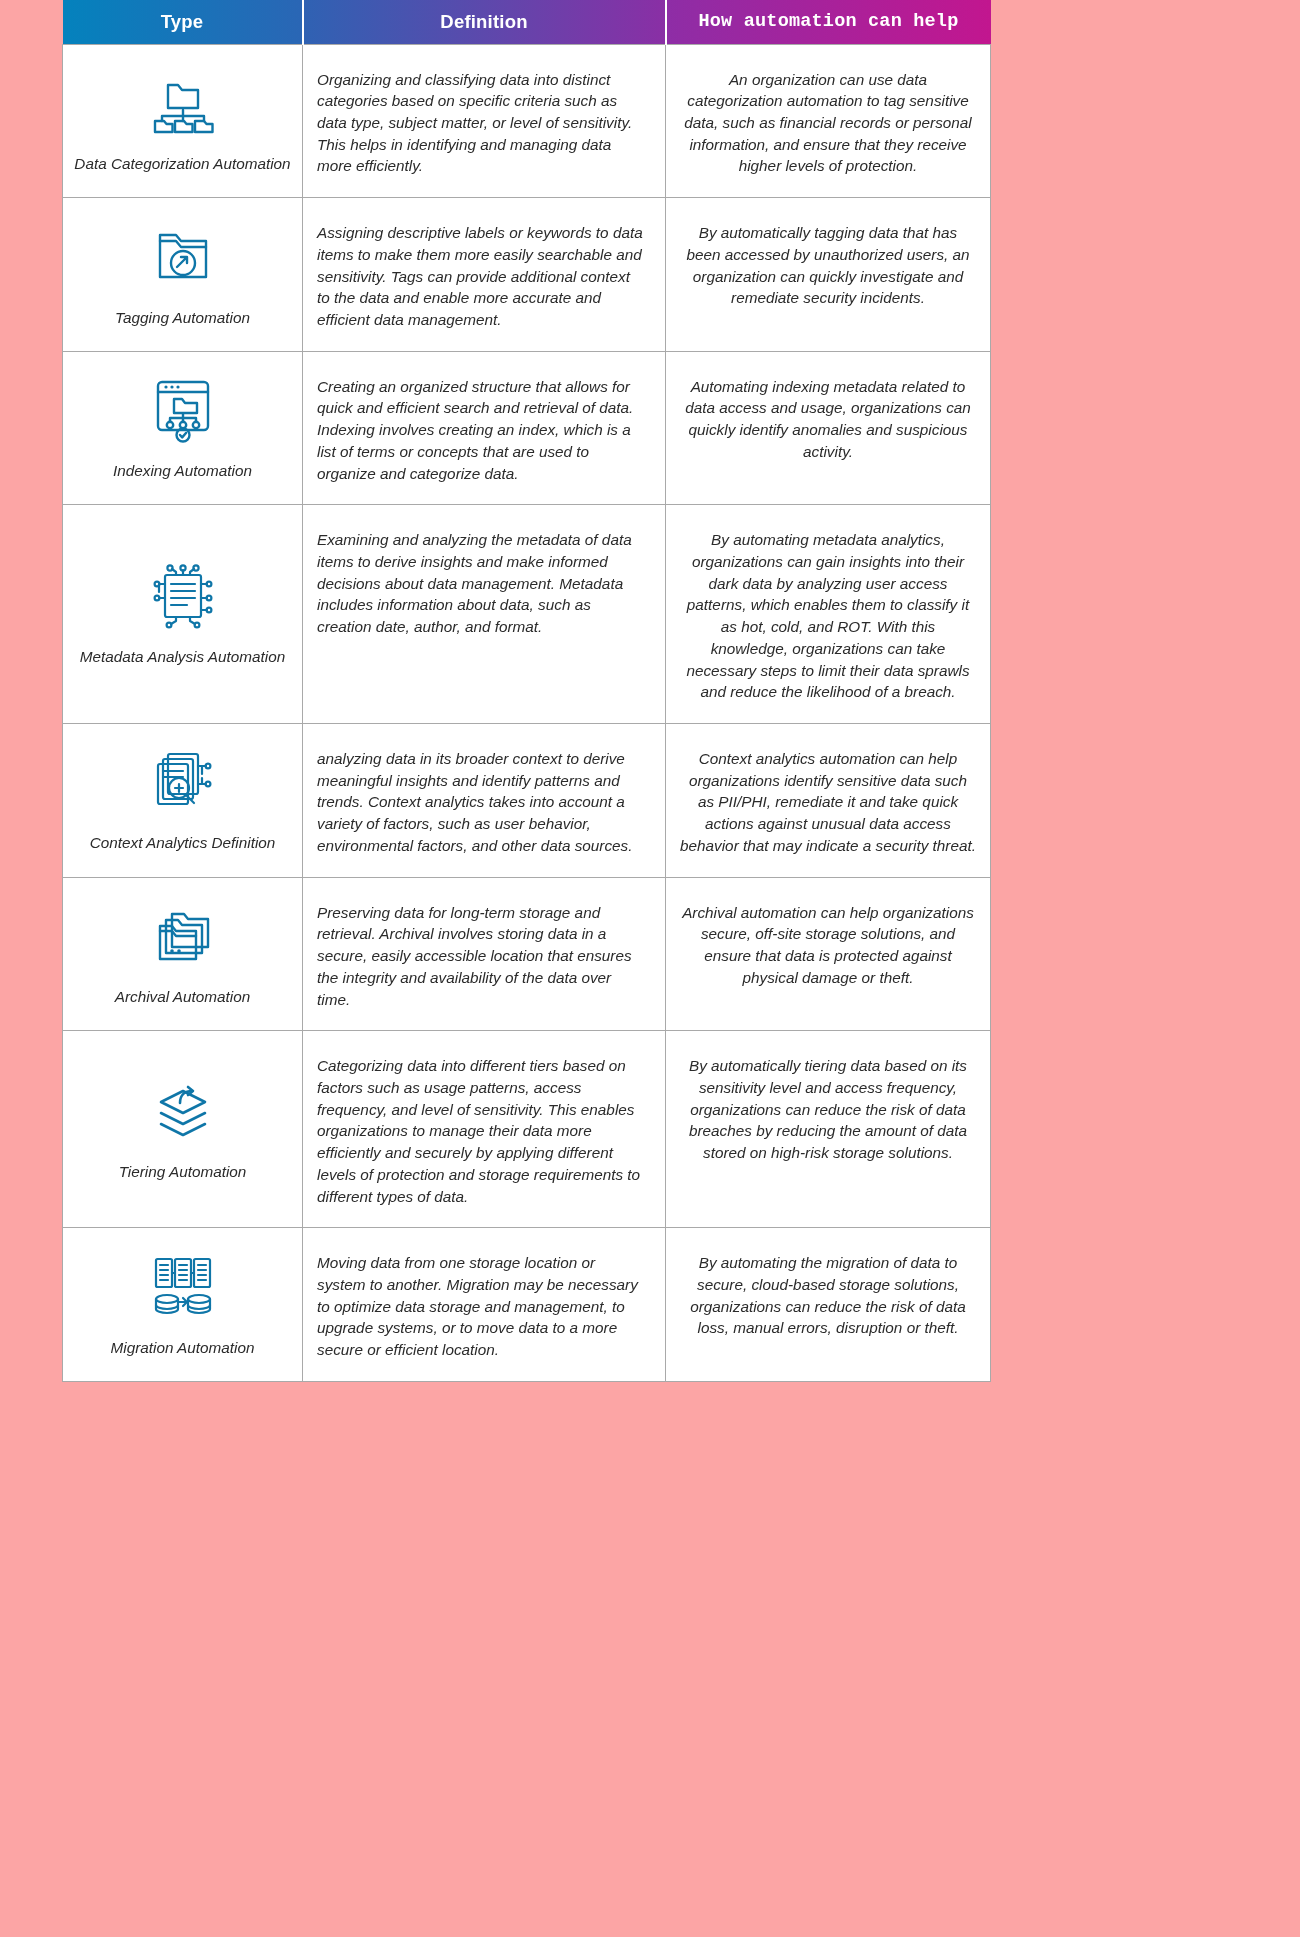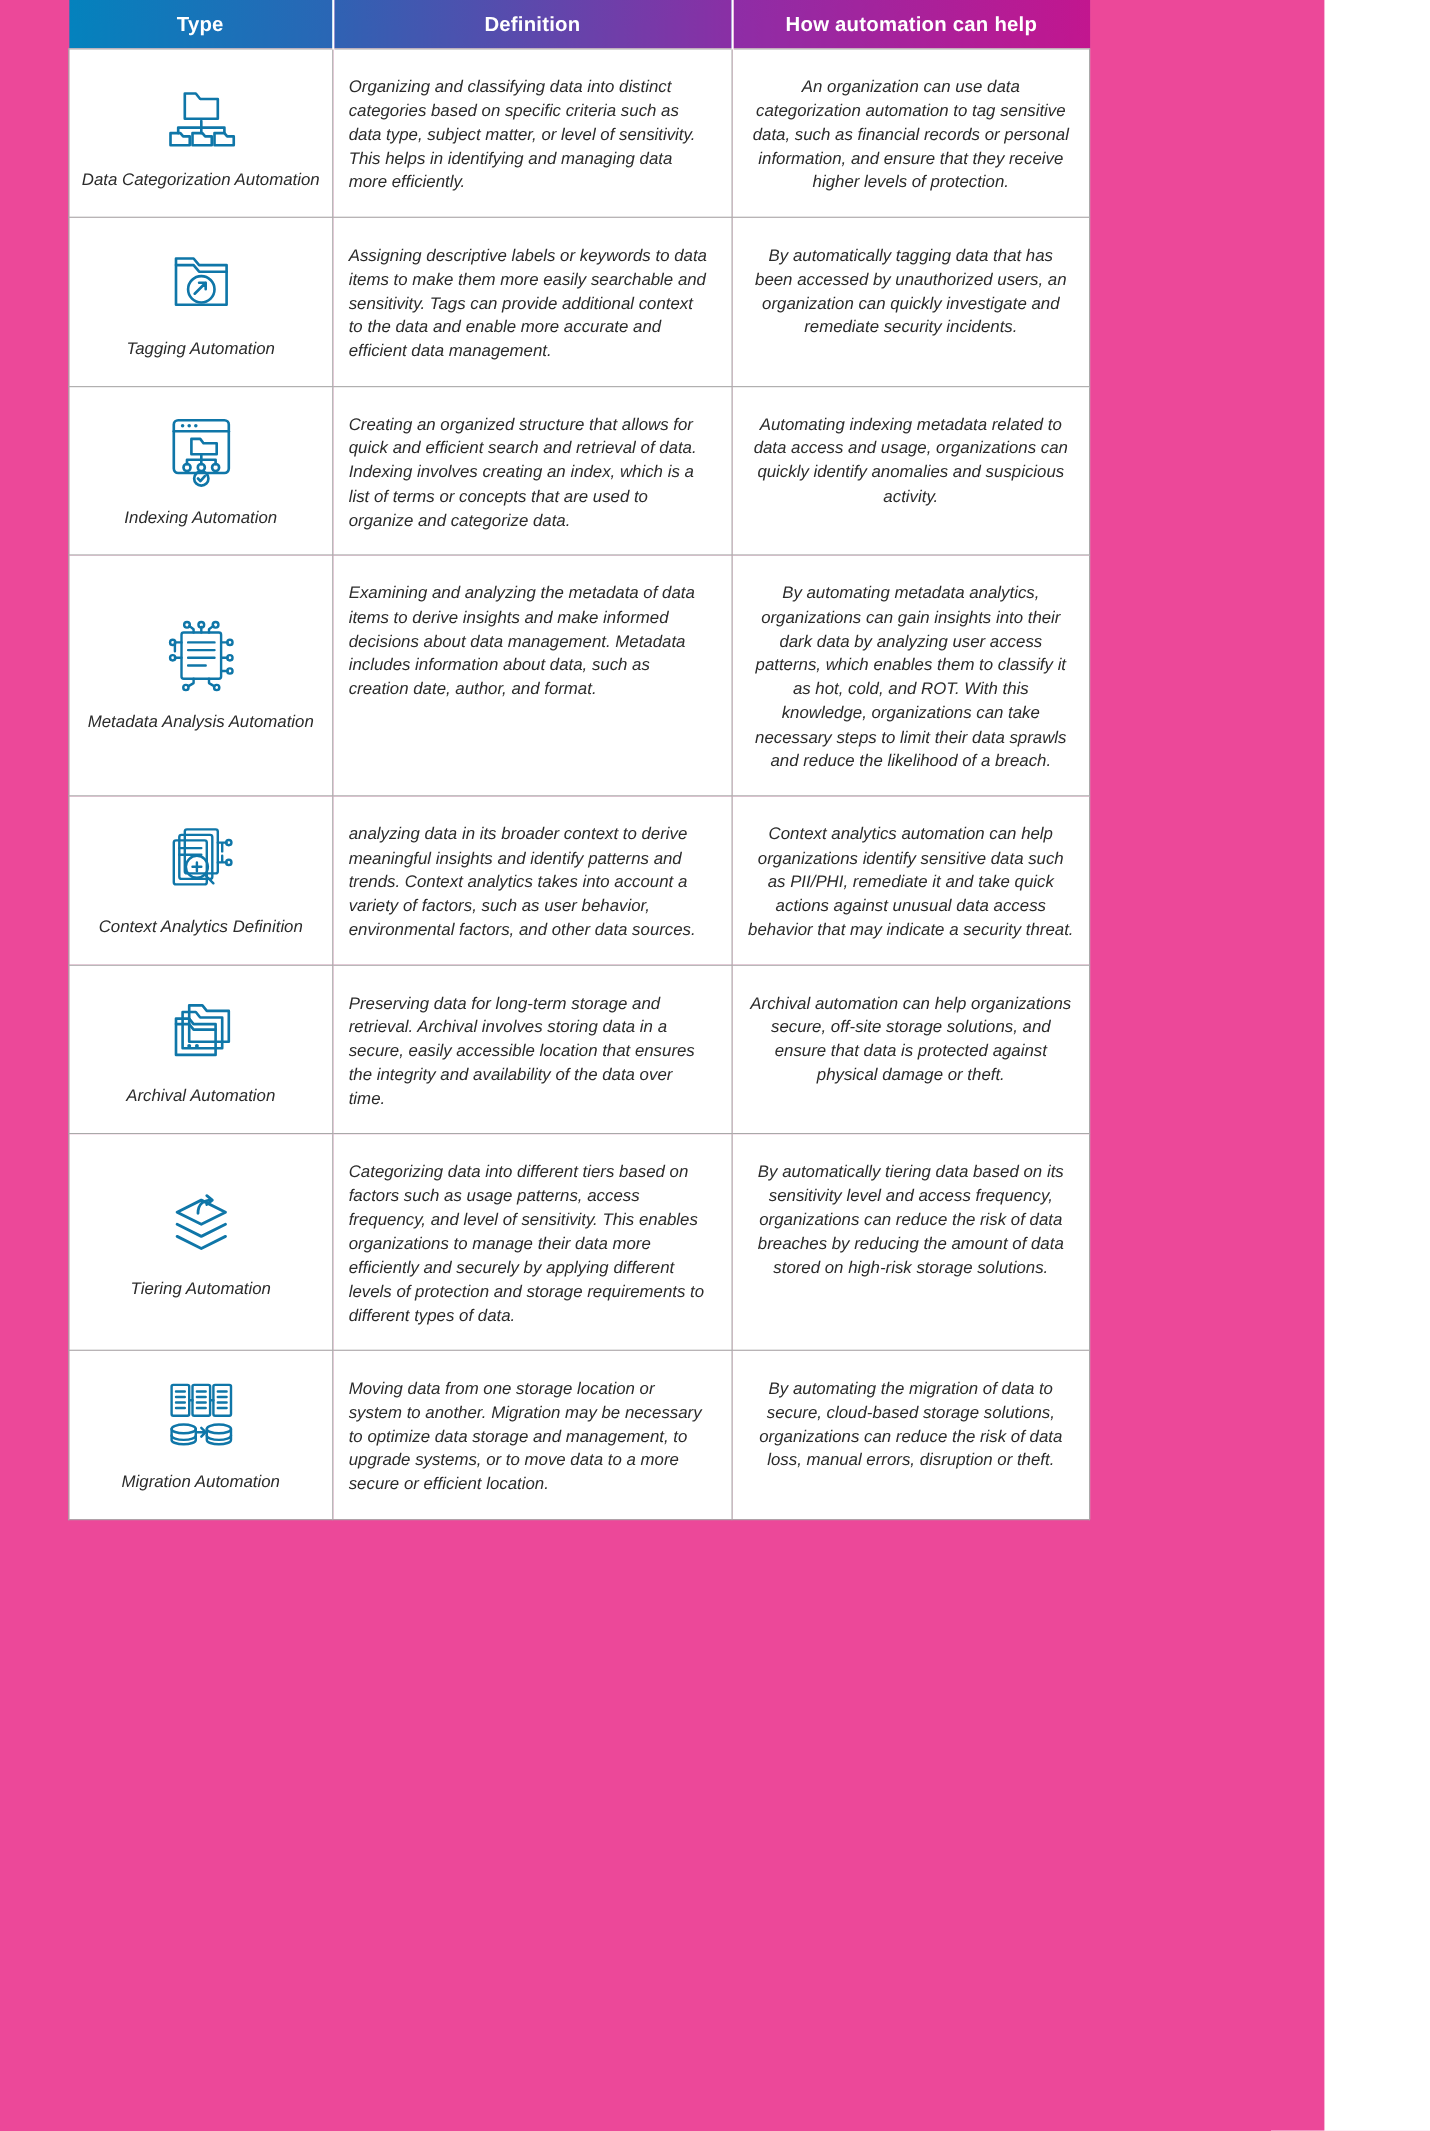--- a/index.html
+++ b/index.html
@@ -2,24 +2,24 @@
 <html><head>
 <meta charset="utf-8">
 <style>
   * { box-sizing: border-box; }
   html, body {
     margin: 0; padding: 0;
     background: #ffffff;
     font-family: "Liberation Sans", sans-serif;
   }
   #page {
-    width: 1204px;
+    width: 1300px;
     height: 1937px;
     position: relative;
-    background: #ec4899;
+    background: #fca5a5;
     overflow: hidden;
   }
   .table-wrap {
     position: absolute;
     left: 62px;
     top: 0px;
     width: 928px;
   }
   table.auto-table {
     width: 928px;
@@ -34,21 +34,21 @@
     vertical-align: middle;
     color: #ffffff;
     font-size: 18.5px;
     font-weight: bold;
     letter-spacing: 0.2px;
     border: none;
   }
   th .hdr-label { display: block; }
   th.col-type   { width: 240px; background: linear-gradient(90deg,#0482bd 0%, #2a66b5 100%); }
   th.col-def    { width: 363px; background: linear-gradient(90deg,#2f62b3 0%, #8a2fa5 100%); border-left: 2px solid #ffffff; }
-  th.col-help   { width: 325px; background: linear-gradient(90deg,#8e2da6 0%, #c2168f 100%); border-left: 2px solid #ffffff; }
+  th.col-help   { width: 325px; background: linear-gradient(90deg,#8e2da6 0%, #c2168f 100%); border-left: 2px solid #ffffff; font-family: Liberation Mono, monospace; }
 
   
   tbody td {
     border: 1px solid #a9a9a9;
     border-top: 1px solid #a9a9a9;
     vertical-align: middle;
     background: #ffffff;
     font-style: italic;
   }
   tbody tr td:first-child { border-left: 1px solid #a9a9a9; }

